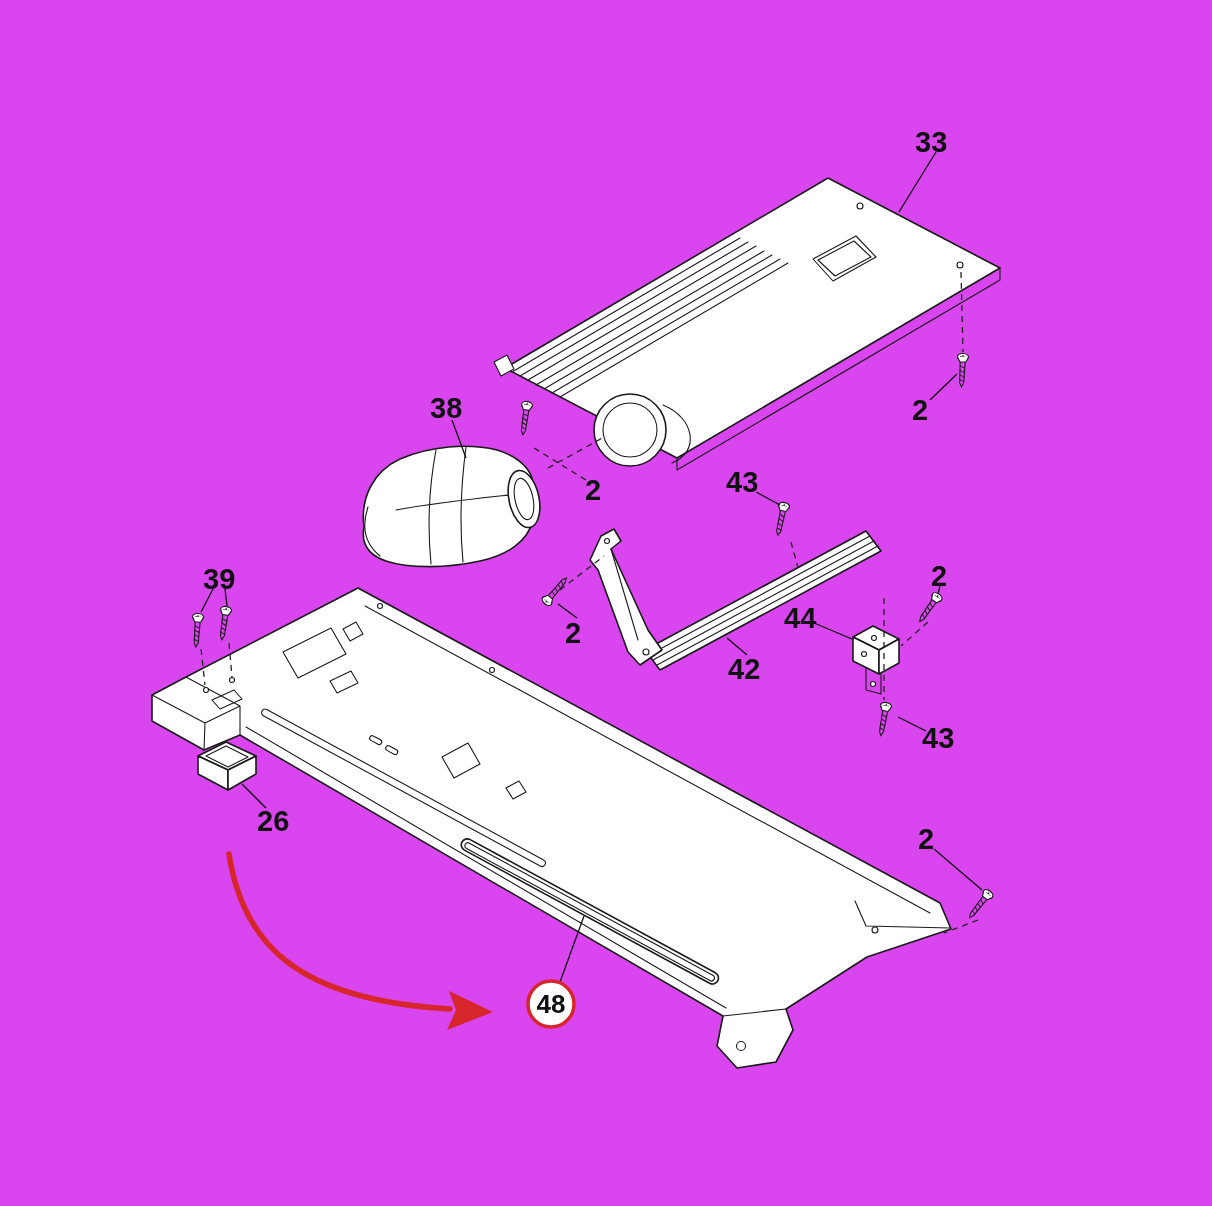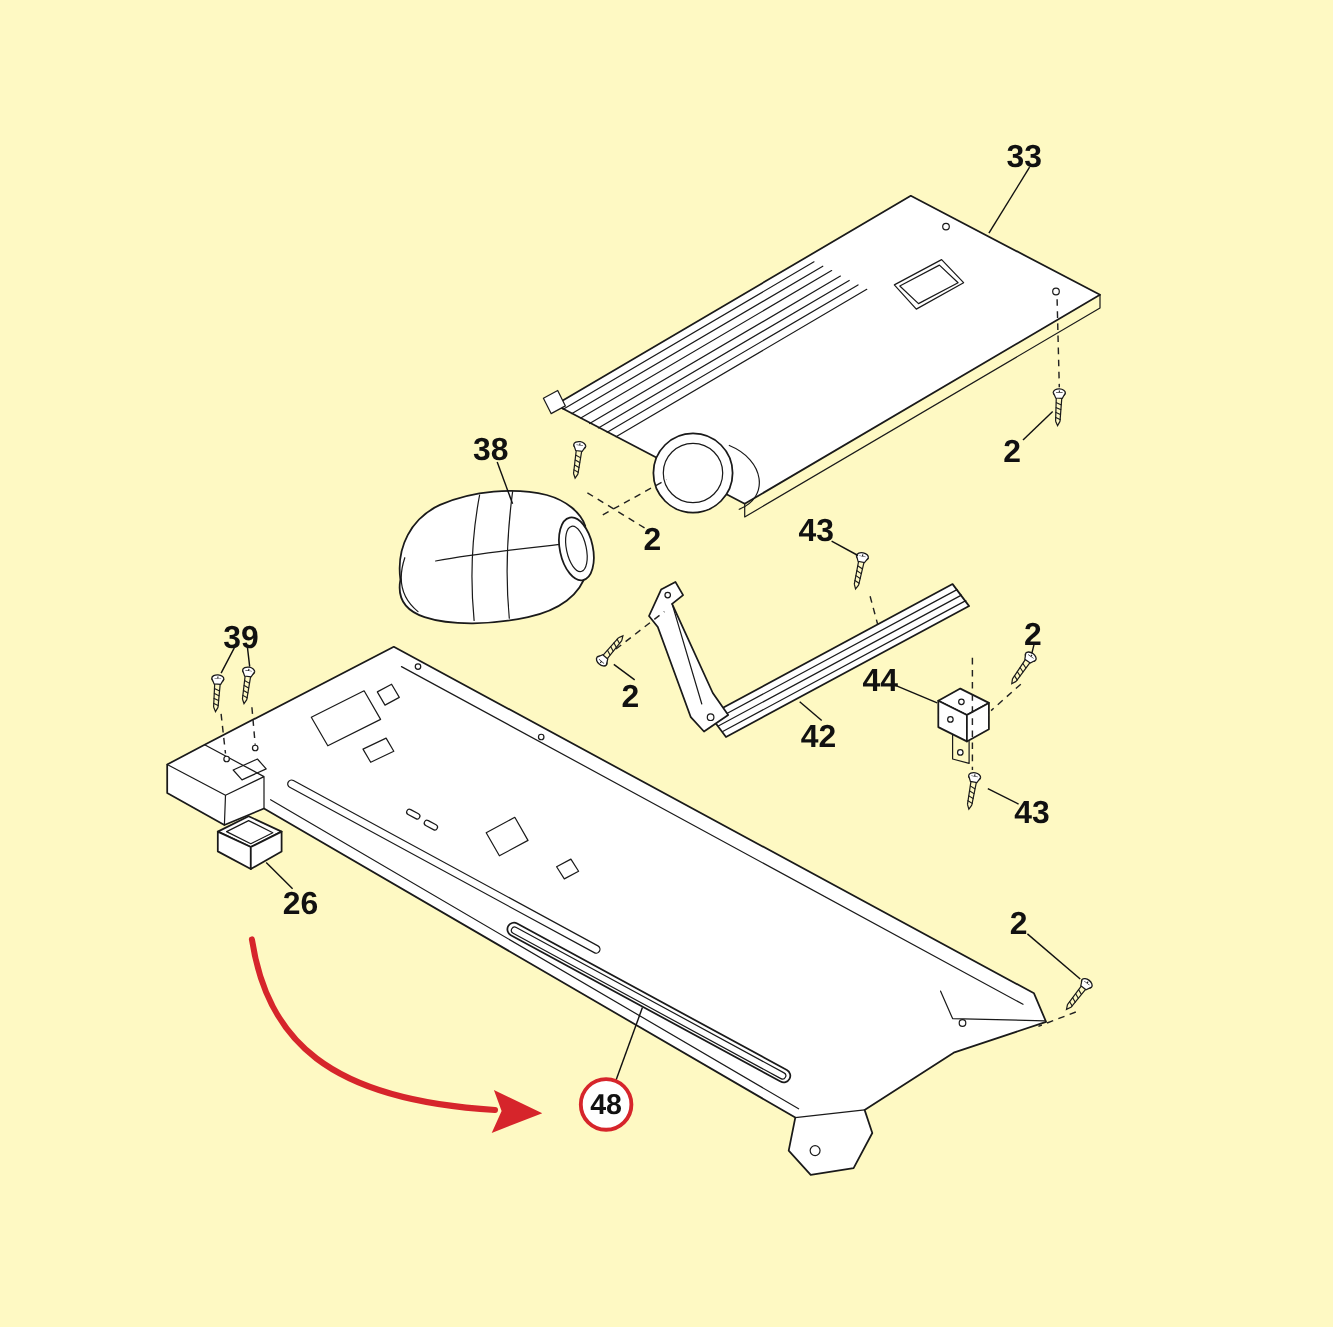--- a/index.html
+++ b/index.html
@@ -1,19 +1,19 @@
 <!DOCTYPE html>
 <html><head>
 <meta charset="utf-8">
 <style>
   html,body{margin:0;padding:0;background:#ffffff;}
   .stage{
     position:relative;
     width:1212px;height:1206px;
-    background:#fef9c3;
+    background:#d946ef;
     font-family:"Liberation Sans", sans-serif;
     overflow:hidden;
   }
   svg{position:absolute;left:0;top:0;}
   .lnf  {fill:#ffffff;stroke:#1a1a1a;stroke-width:1.6;stroke-linejoin:round;}
   .thin {fill:none;stroke:#1a1a1a;stroke-width:1.1;stroke-linejoin:round;stroke-linecap:round;}
   .thinf{fill:#ffffff;stroke:#1a1a1a;stroke-width:1.1;stroke-linejoin:round;}
   .dash {fill:none;stroke:#222222;stroke-width:1.3;stroke-dasharray:6 5;}
   .lead {fill:none;stroke:#111111;stroke-width:1.3;}
   .lbl  {font-family:"Liberation Sans", sans-serif;font-weight:bold;font-size:29px;fill:#111111;}

